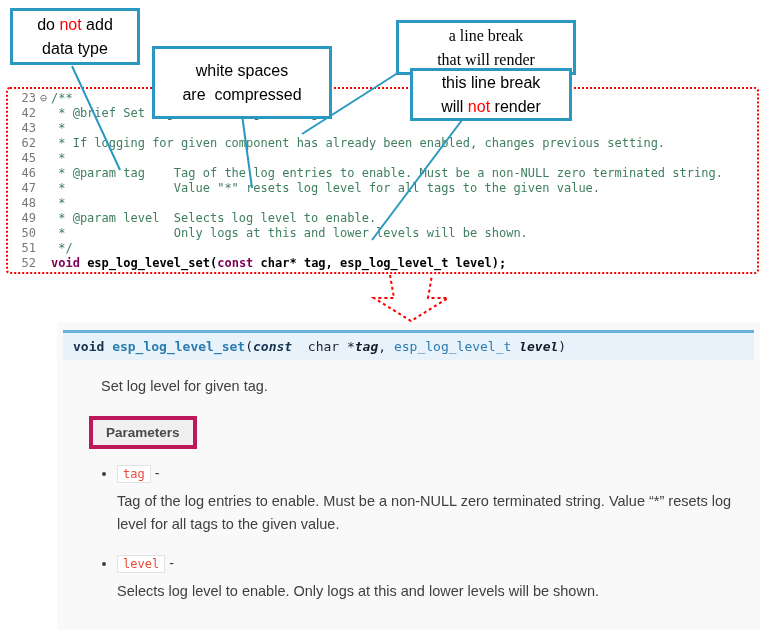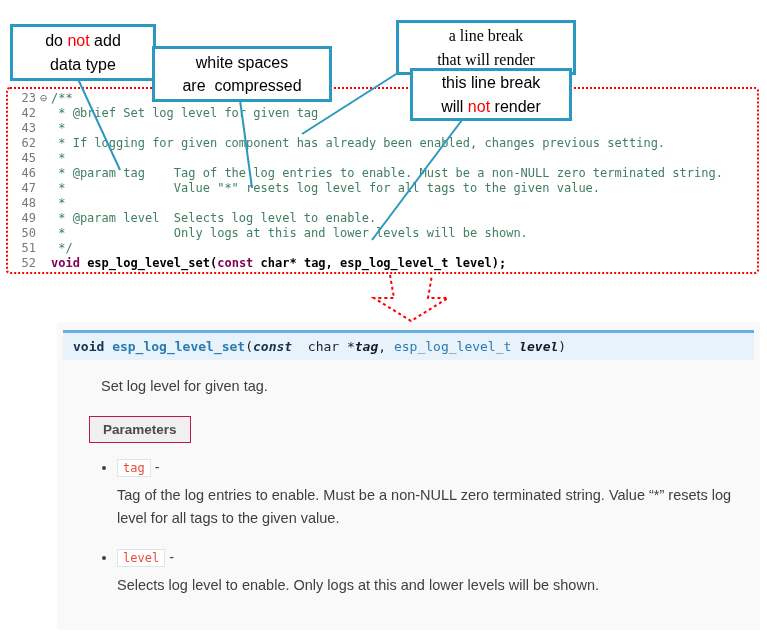--- a/index.html
+++ b/index.html
@@ -17,22 +17,22 @@
   .callout {
     position:absolute;
     background:#ffffff;
     border:3px solid #2b98c2;
     display:flex; flex-direction:column;
     justify-content:center; align-items:center;
     text-align:center;
     font-size:16px; color:#000; line-height:1.45;
     z-index:6;
   }
-  #callout-datatype      { left:10px;  top:24px; width:146px; height:57px;text-align:right; }
-  #callout-whitespace    { left:152px; top:46px; width:180px; height:56px; }
+  #callout-datatype      { left:10px;  top:8px; width:130px; height:57px;text-align:right; }
+  #callout-whitespace    { left:152px; top:46px; width:180px; height:73px; }
   #callout-break-render  { left:396px; top:20px;  width:180px; height:55px;font-family:Liberation Serif, serif; }
   #callout-break-norender{ left:410px; top:68px; width:162px; height:53px; }
 
   
   #overlay {
     position:absolute; left:0; top:0; width:767px; height:637px;
     pointer-events:none; z-index:5;
   }
 
   
@@ -72,21 +72,21 @@
   .sig-kwit  { font-weight:bold; font-style:italic; color:#16324f; }
   .sig-name  { font-weight:bold; color:#2c7cb0; }
   .sig-type  { color:#2c7cb0; }
   .sig-param { font-weight:bold; font-style:italic; color:#1a1a2e; }
 
   .doc-para { margin:16px 22px 0 44px; font-size:14.5px; line-height:1.5; }
   .params-header {
     display:inline-block;
     margin:18px 0 0 32px;
     background:#f0f0f0;
-    border:1px solid #be185d;
+    border:4px solid #be185d;
     padding:5px 13px;
     font-size:13.5px; font-weight:bold; color:#4a4a4a;
   }
   .params-list { margin:14px 0 15px 0; padding-left:60px; list-style:disc; }
   .param-item  { margin-bottom:18px; font-size:14.5px; }
   .param-head  { line-height:1.4; }
   .param-chip {
     font-family:"DejaVu Sans Mono", monospace;
     font-size:12px; color:#e74c3c;
     background:#ffffff; border:1px solid #e1e4e5;

